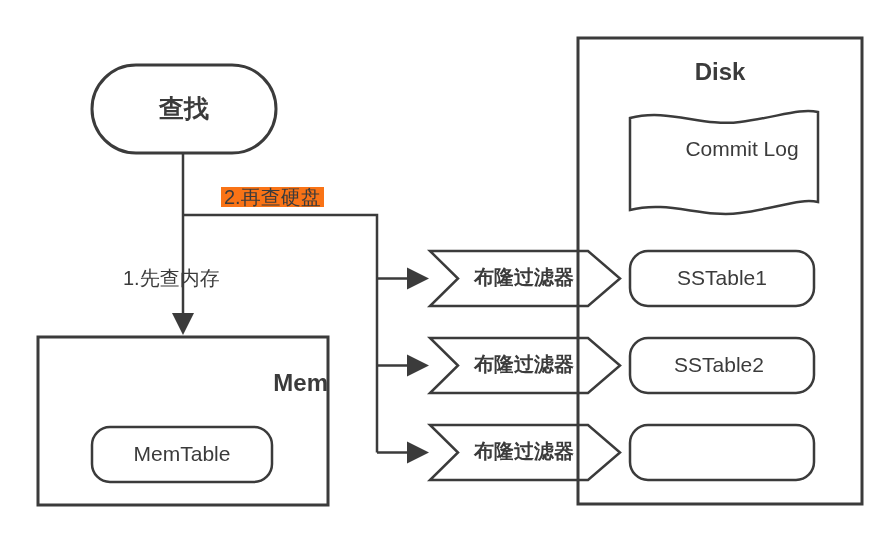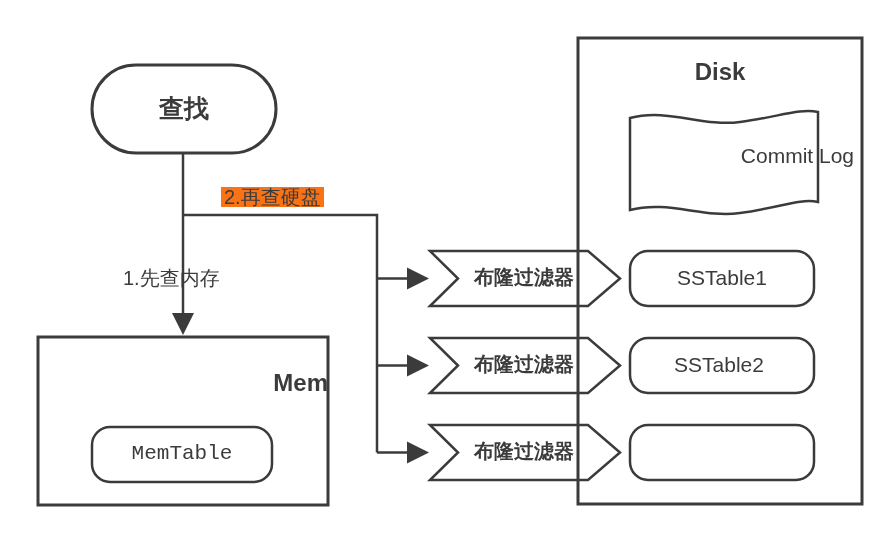--- a/index.html
+++ b/index.html
@@ -79,23 +79,23 @@
     <path d="M377,365.5 L424,365.5" fill="none" stroke="#3b3b3b" stroke-width="2.5" marker-end="url(#arrowhead)"></path>
     <path d="M377,452.5 L424,452.5" fill="none" stroke="#3b3b3b" stroke-width="2.5" marker-end="url(#arrowhead)"></path>
   </svg>
 
   <div class="lbl lbl-bold" style="left:578px; top:60px; width:284px; text-align:center; font-size:24px;">Disk</div>
 
   <div class="lbl lbl-bold" style="left:92px; top:96px; width:184px; text-align:center; font-size:25px;">查找</div>
 
   <div class="lbl lbl-bold" style="left:38px; top:371px; width:290px; text-align:right; font-size:24px;">Mem</div>
 
-  <div class="lbl" style="left:92px; top:443px; width:180px; text-align:center; font-size:21px;font-family:Liberation Mono, monospace;">MemTable</div>
+  <div class="lbl" style="left:92px; top:443px; width:180px; text-align:center; font-size:21px;">MemTable</div>
 
-  <div class="lbl" style="left:630px; top:145px; width:224px; text-align:right; font-size:21px;">Commit Log</div>
+  <div class="lbl" style="left:630px; top:138px; width:224px; text-align:center; font-size:21px;">Commit Log</div>
 
   <div class="lbl" style="left:630px; top:267px; width:184px; text-align:center; font-size:21px;">SSTable1</div>
   <div class="lbl" style="left:630px; top:354px; width:178px; text-align:center; font-size:21px;">SSTable2</div>
 
   <div class="lbl lbl-bold" style="left:448px; top:267px; width:152px; text-align:center; font-size:20px;">布隆过滤器</div>
   <div class="lbl lbl-bold" style="left:448px; top:354px; width:152px; text-align:center; font-size:20px;">布隆过滤器</div>
   <div class="lbl lbl-bold" style="left:448px; top:441px; width:152px; text-align:center; font-size:20px;">布隆过滤器</div>
 
   <div class="lbl" style="left:221px; top:187px; font-size:20px; background:#f97316; padding:0 3px;">2.再查硬盘</div>
 

